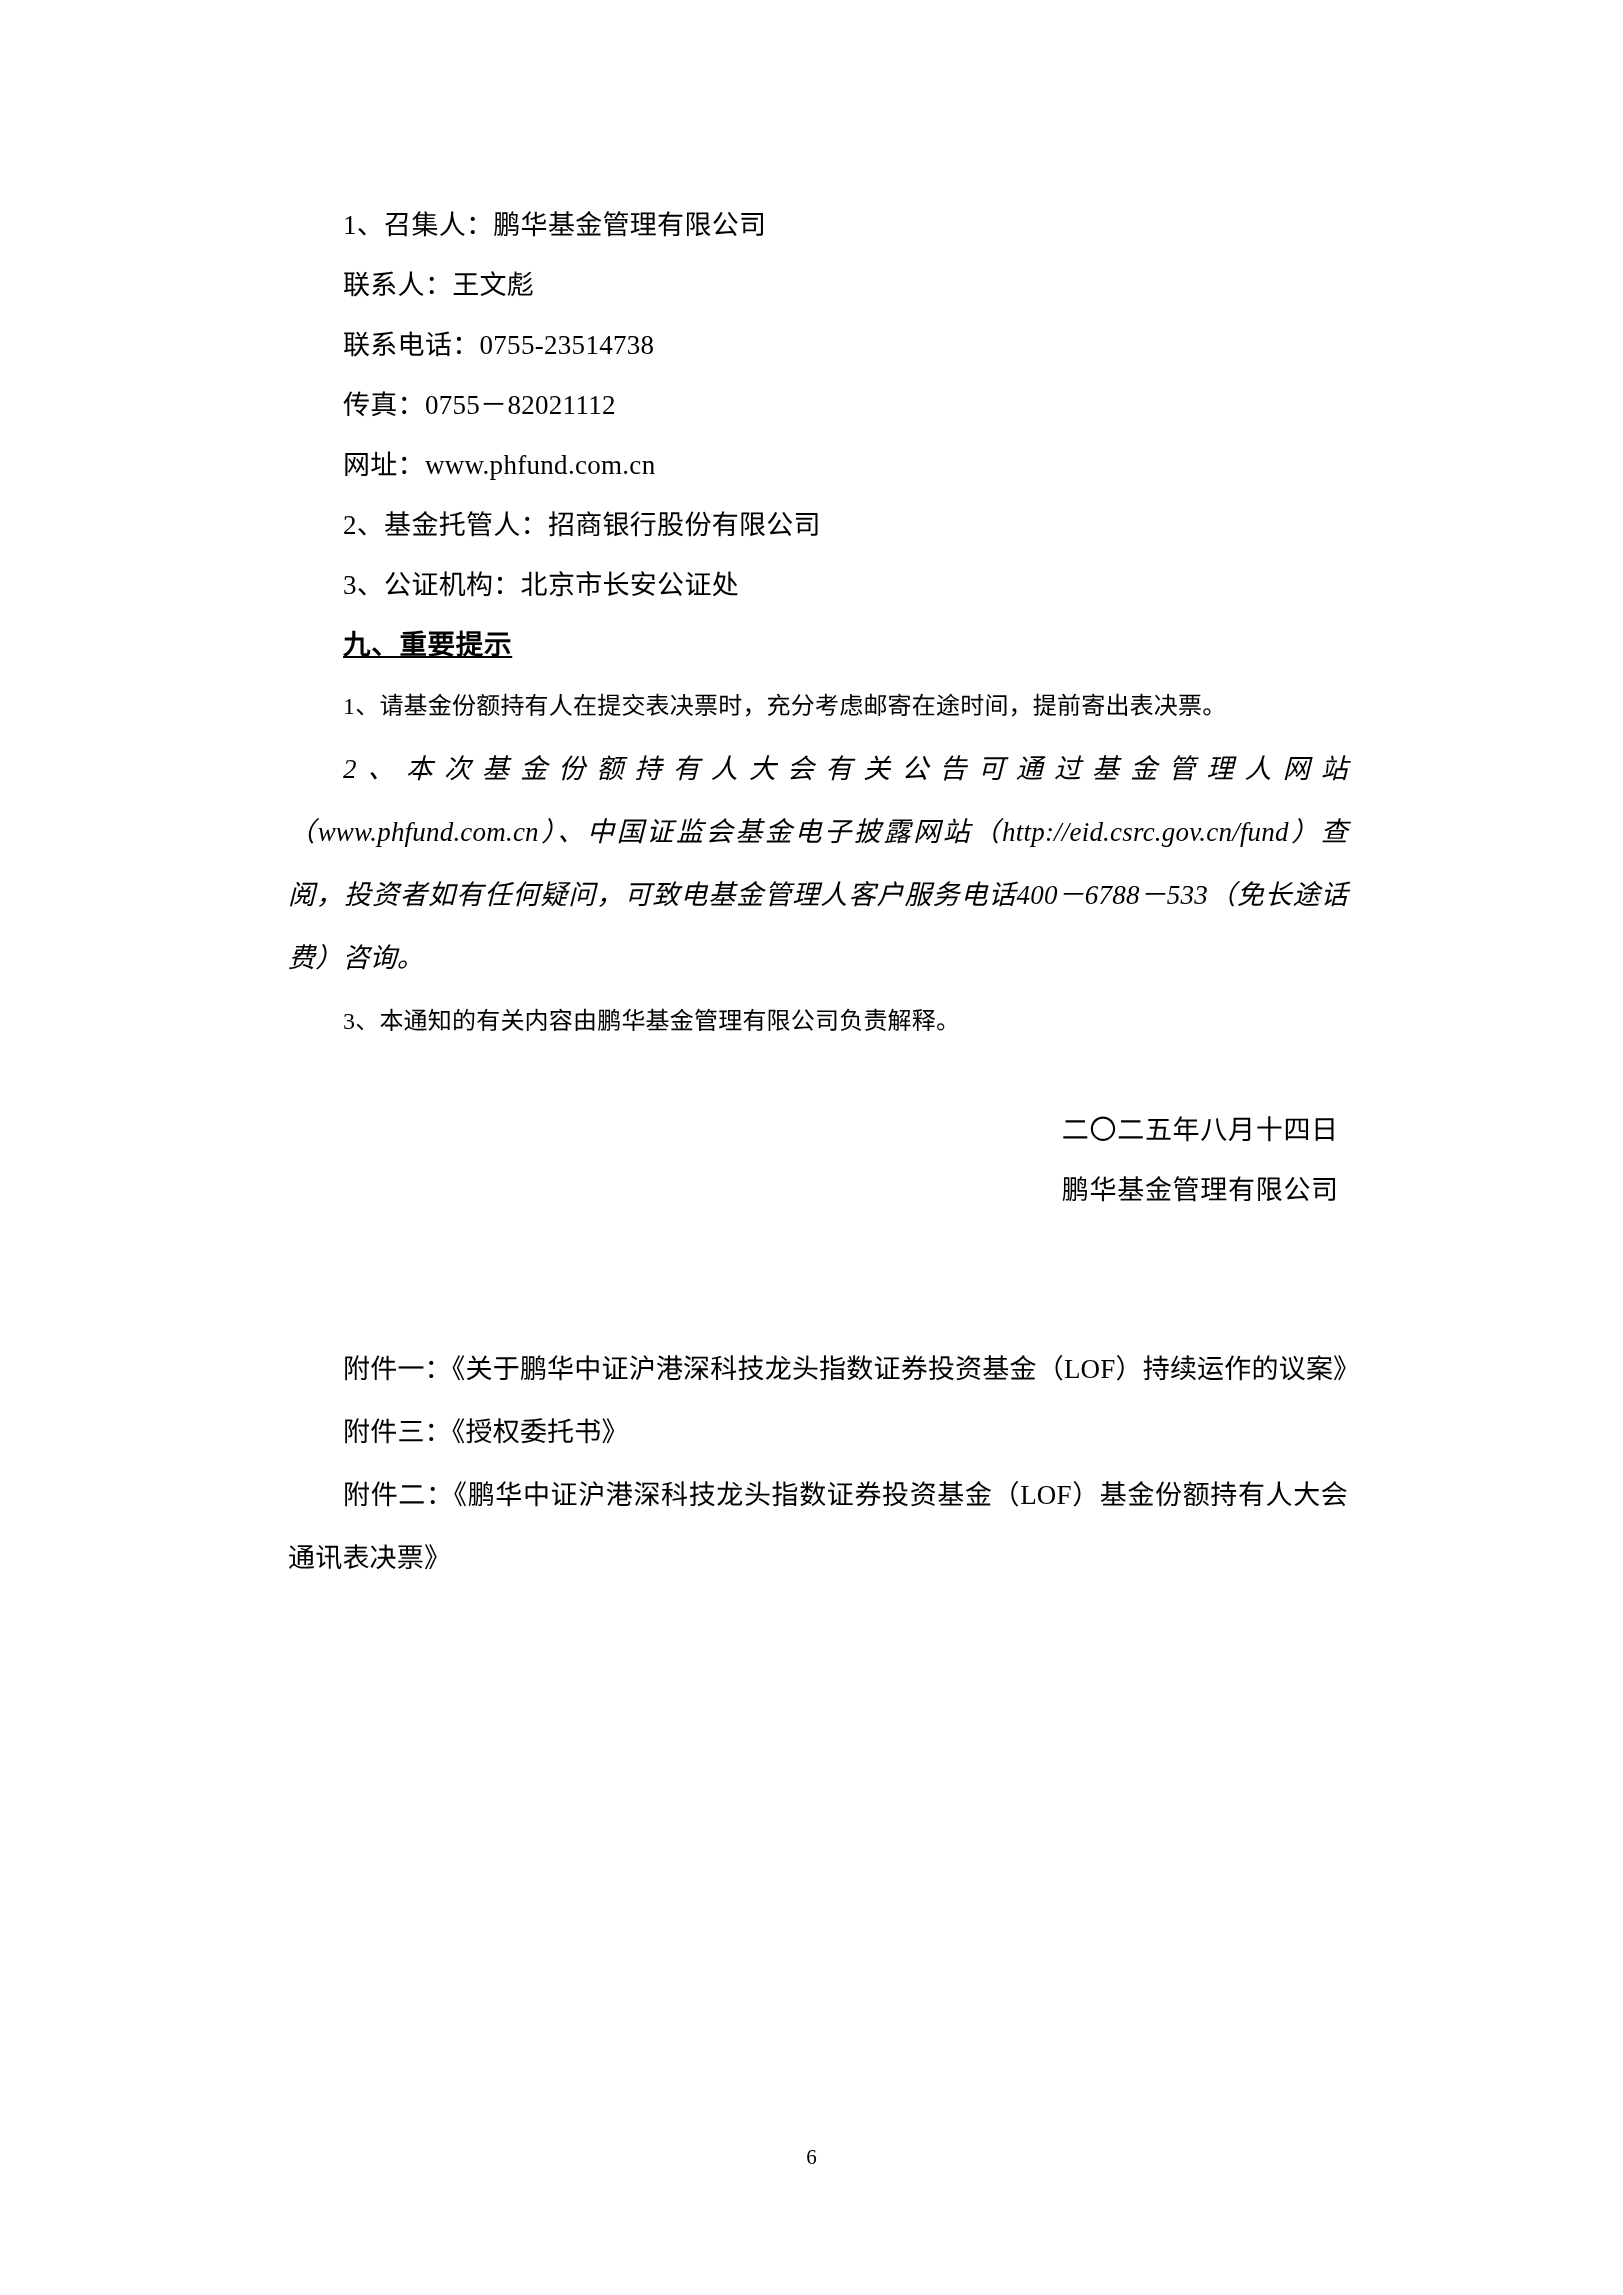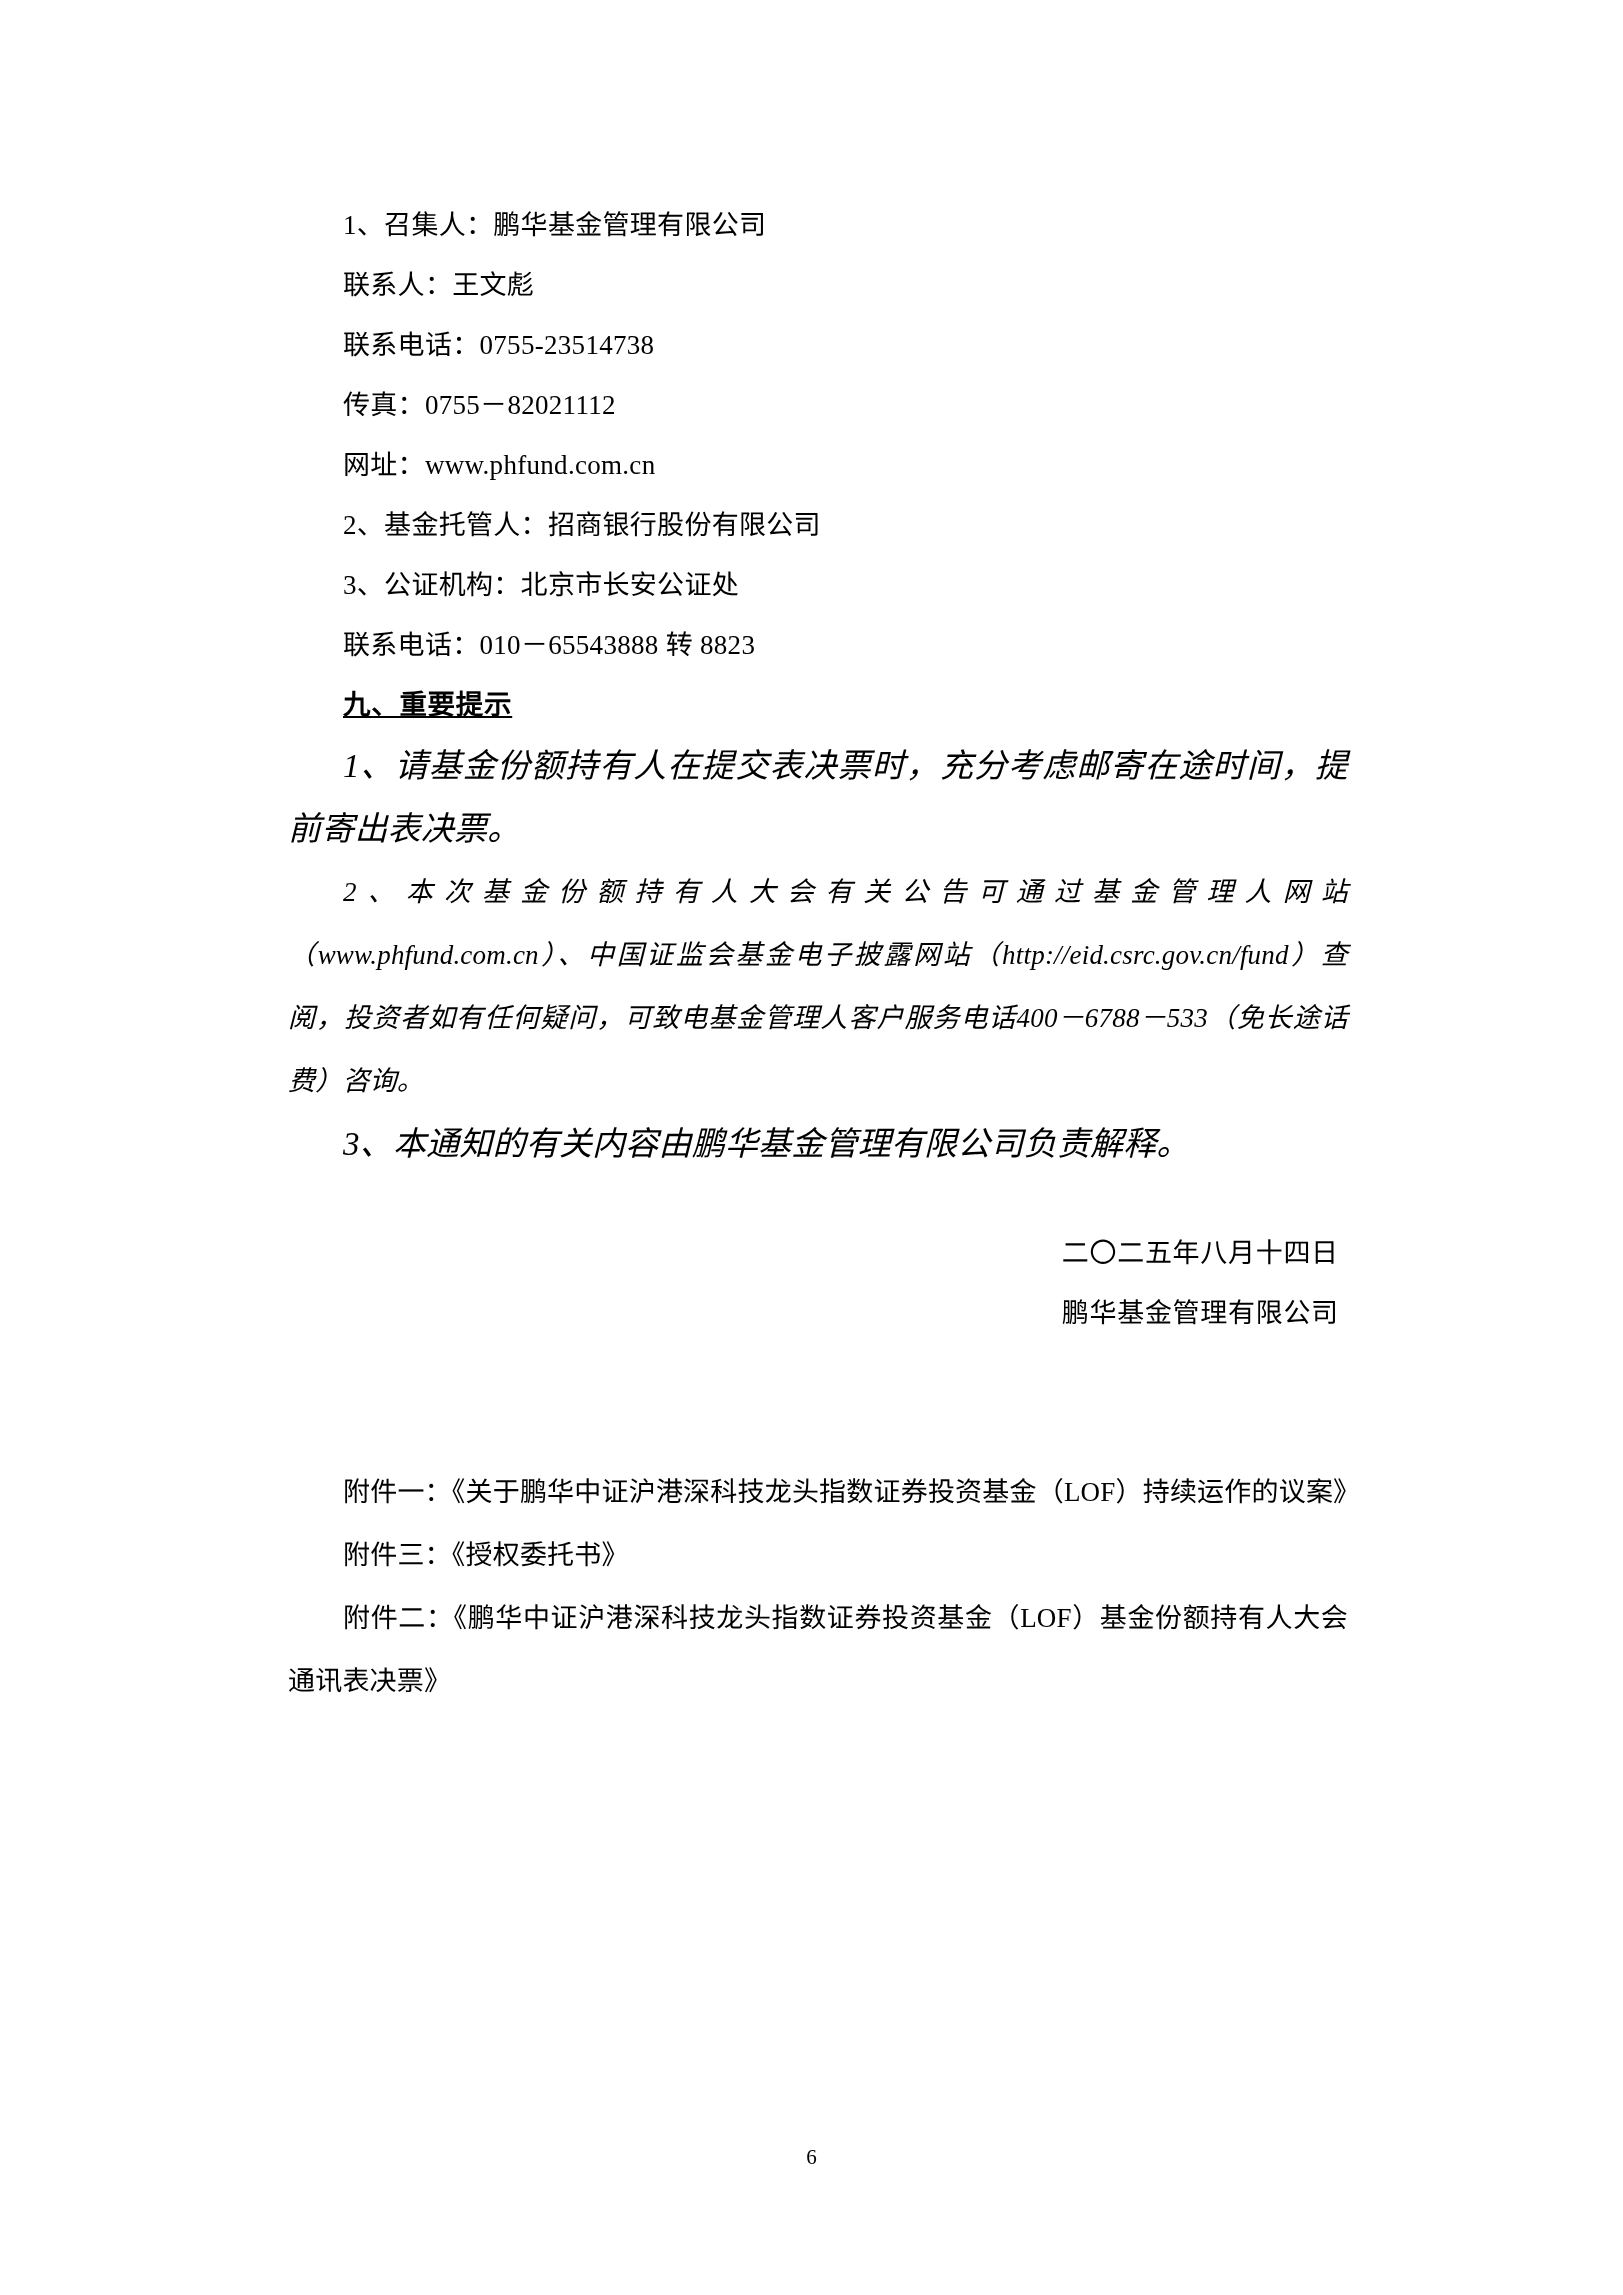--- a/index.html
+++ b/index.html
@@ -36,27 +36,26 @@
   }
   .heading {
     font-size: 27.5px;
     line-height: 60px;
     font-weight: bold;
     text-indent: 55px;
     letter-spacing: 0.7px;
     text-decoration: underline;
   }
   .para {
-    font-size: 33px;
+    font-size: 24px;
     line-height: 63px;
     text-indent: 55px;
     text-align: justify;
     text-justify: inter-ideograph;
     letter-spacing: 0.2px;
-    font-style: italic;
   }
   .para-just {
     font-size: 27px;
     line-height: 63px;
     text-indent: 55px;
     text-align: justify;
     text-justify: inter-ideograph;
     letter-spacing: 0.2px;
     font-style: italic;
   }
@@ -99,21 +98,20 @@
   <div class="content">
 
     <div class="contact-list">
       <div class="line indent">1、召集人：鹏华基金管理有限公司</div>
       <div class="line indent">联系人：王文彪</div>
       <div class="line indent">联系电话：0755-23514738</div>
       <div class="line indent">传真：0755－82021112</div>
       <div class="line indent">网址：www.phfund.com.cn</div>
       <div class="line indent">2、基金托管人：招商银行股份有限公司</div>
       <div class="line indent">3、公证机构：北京市长安公证处</div>
-      <div class="line indent">联系电话：010－65543888 转 8823</div>
     </div>
 
     <div class="heading">九、重要提示</div>
 
     <div class="para">1、请基金份额持有人在提交表决票时，充分考虑邮寄在途时间，提前寄出表决票。</div>
     <div class="para-just">2、本次基金份额持有人大会有关公告可通过基金管理人网站（www.phfund.com.cn）、中国证监会基金电子披露网站（http://eid.csrc.gov.cn/fund）查阅，投资者如有任何疑问，可致电基金管理人客户服务电话400－6788－533（免长途话费）咨询。</div>
     <div class="para">3、本通知的有关内容由鹏华基金管理有限公司负责解释。</div>
 
     <div class="sig-block">
       <div class="sig-line">二〇二五年八月十四日</div>

